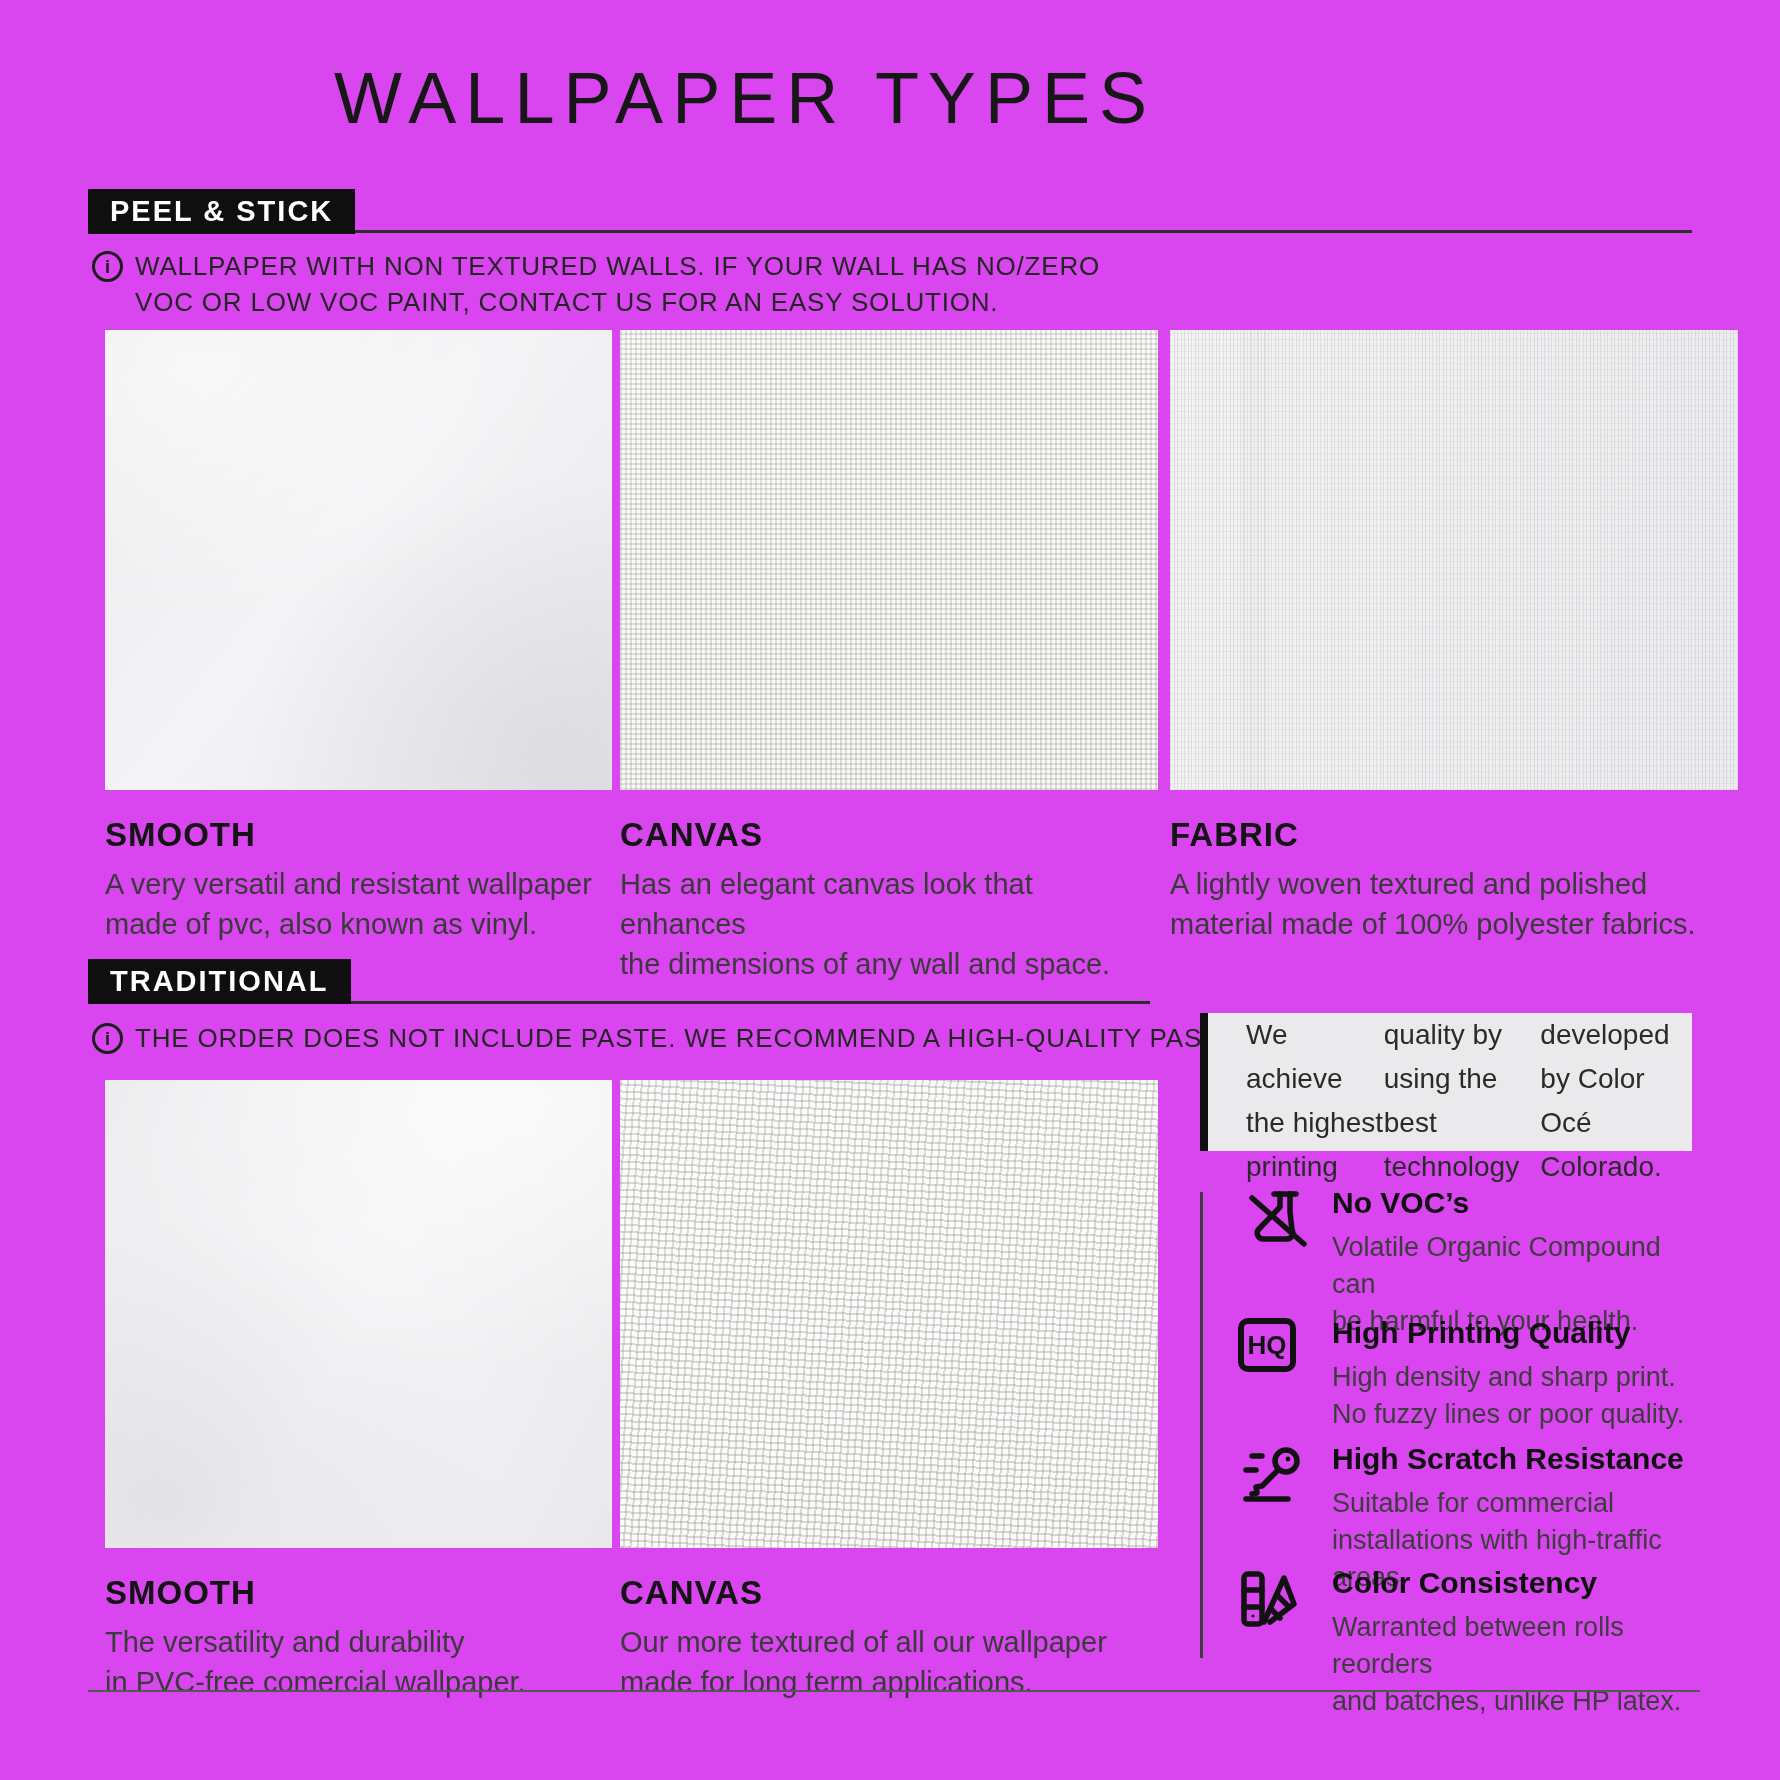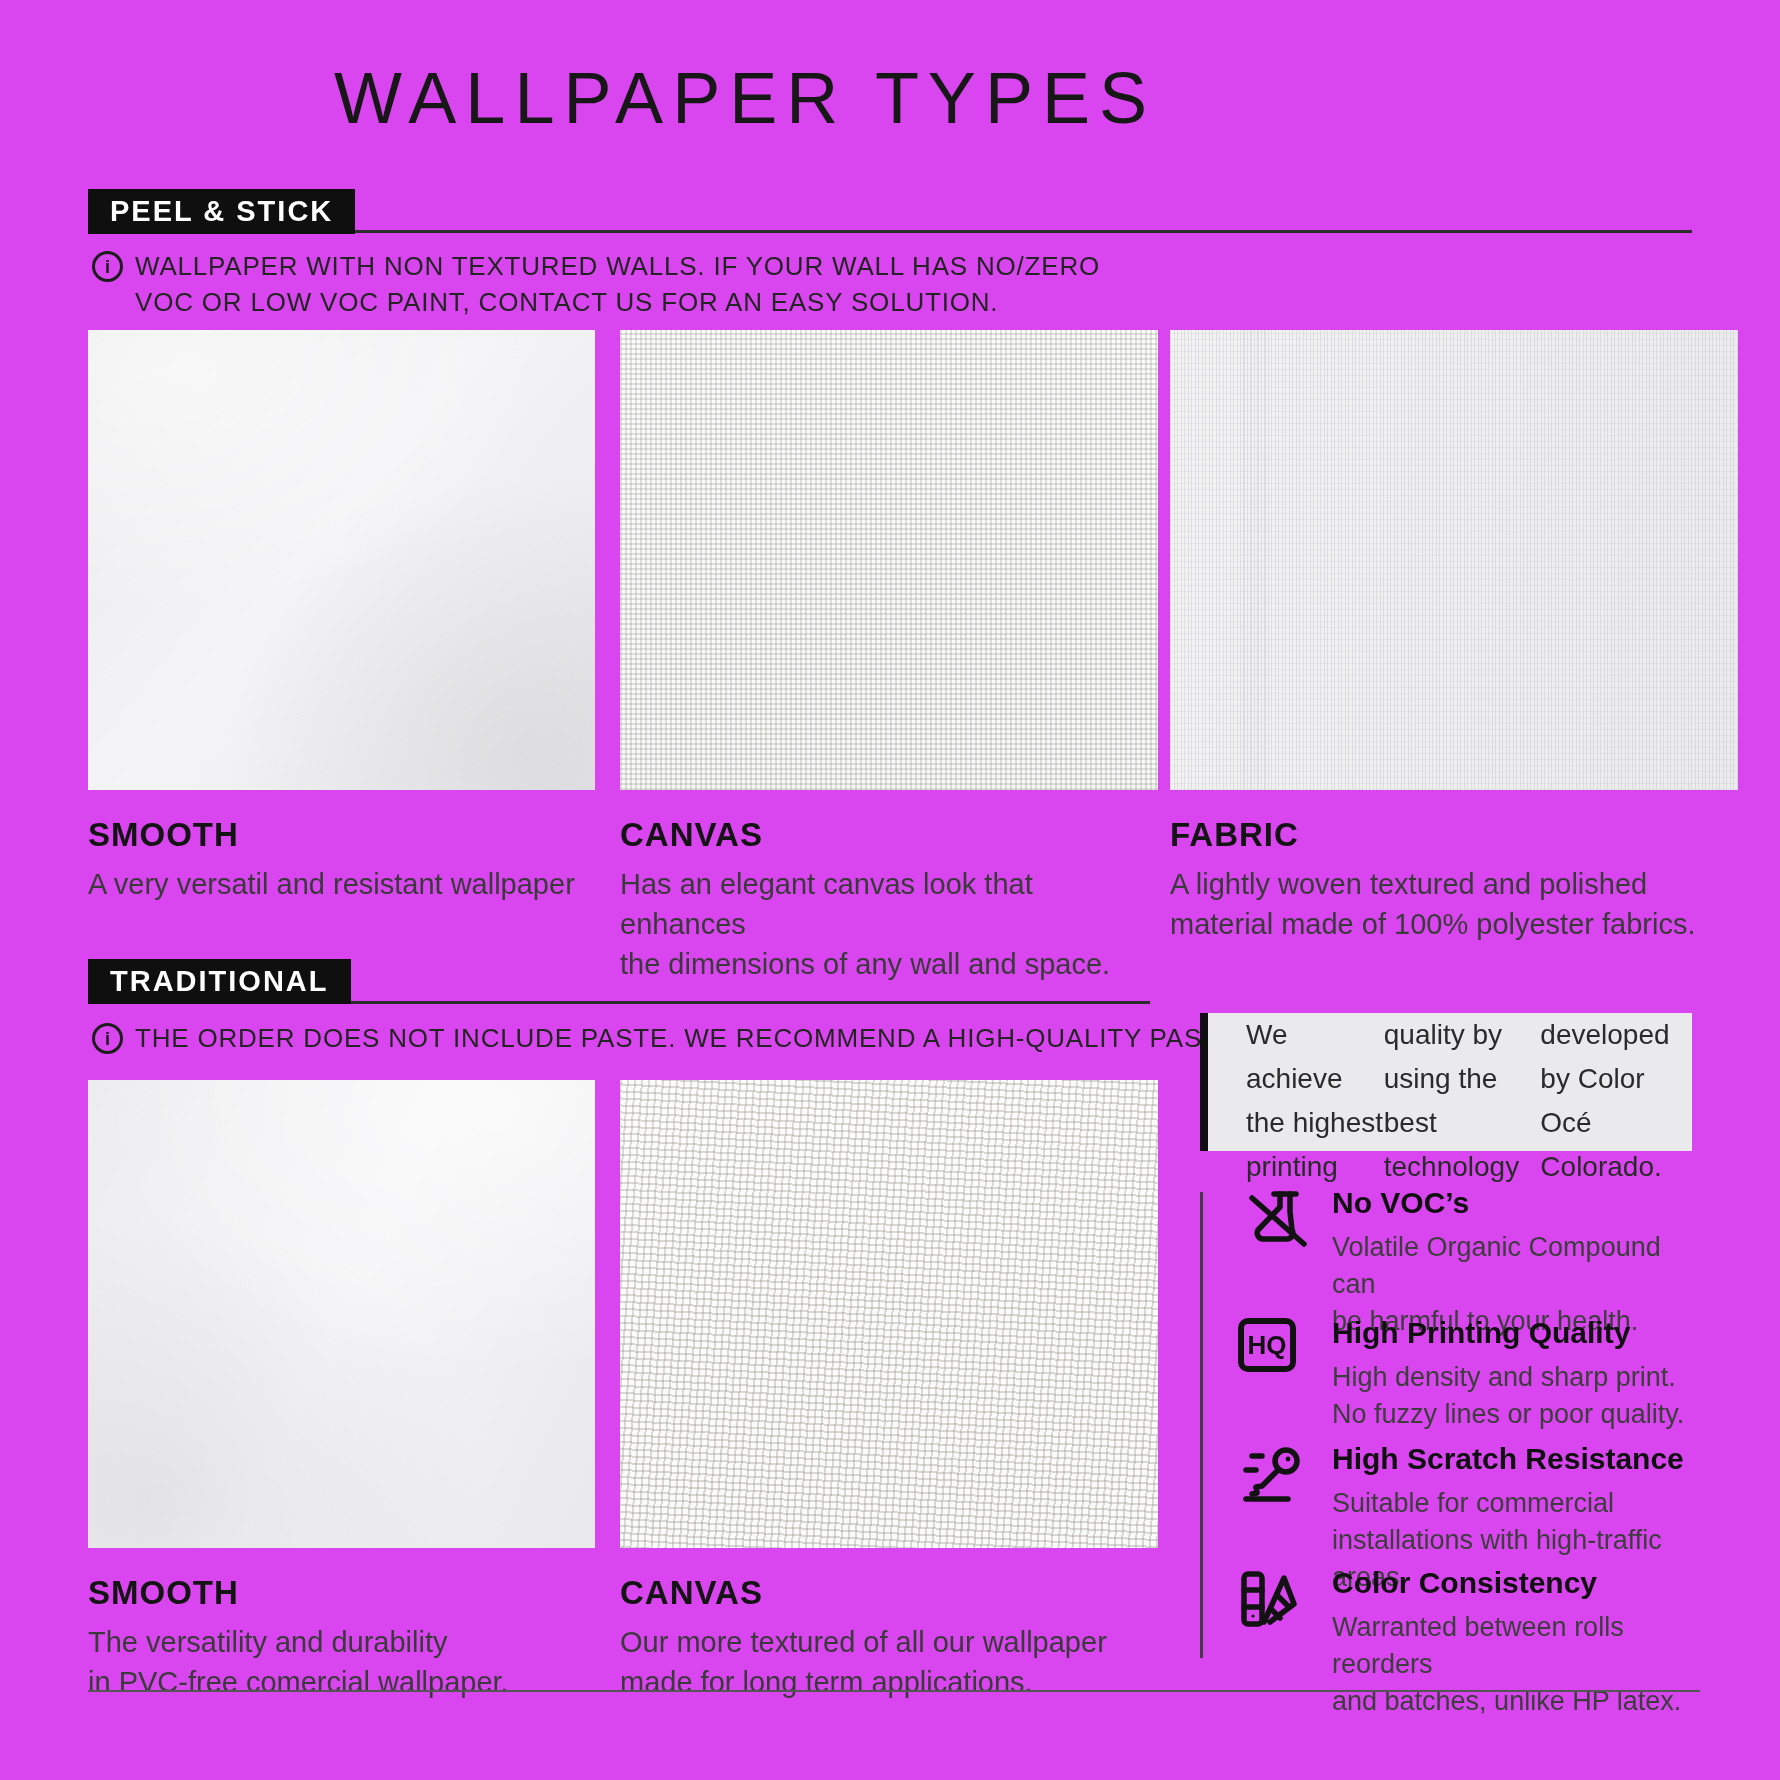--- a/index.html
+++ b/index.html
@@ -33,21 +33,21 @@
     font-size:18px;font-weight:700;color:#1d1d1d;font-style:normal;line-height:1;
   }
   .note-lines div{
     font-size:26px;line-height:36px;letter-spacing:0.8px;color:#242424;font-weight:400;
   }
   
   .col{position:absolute;}
   .col .swatch{width:100%;display:block;}
   .r1 .swatch{height:460px;}
   .r2 .swatch{height:468px;}
-  .c1{left:88px;width:507px;}
+  .c1{left:105px;width:507px;}
   .c2{left:620px;width:538px;}
   .c3{left:1170px;width:568px;}
   .r1{top:330px;}
   .r2{top:1080px;}
   .swatch-label{
     margin-top:26px;font-size:33px;font-weight:600;letter-spacing:1px;color:#141414;
   }
   .swatch-desc{margin-top:10px;}
   .swatch-desc div{font-size:29px;line-height:40px;color:#3a3a3a;}
   
@@ -126,20 +126,21 @@
       <div>WALLPAPER WITH NON TEXTURED WALLS. IF YOUR WALL HAS NO/ZERO</div>
       <div>VOC OR LOW VOC PAINT, CONTACT US FOR AN EASY SOLUTION.</div>
     </div>
   </div>
 
   <div class="col r1 c1">
     <div class="swatch tex-smooth-a"></div>
     <div class="swatch-label">SMOOTH</div>
     <div class="swatch-desc">
       <div>A very versatil and resistant wallpaper</div>
+      <div>made of pvc, also known as vinyl.</div>
     </div>
   </div>
 
   <div class="col r1 c2">
     <div class="swatch tex-canvas-a"></div>
     <div class="swatch-label">CANVAS</div>
     <div class="swatch-desc">
       <div>Has an elegant canvas look that enhances</div>
       <div>the dimensions of any wall and space.</div>
     </div>

